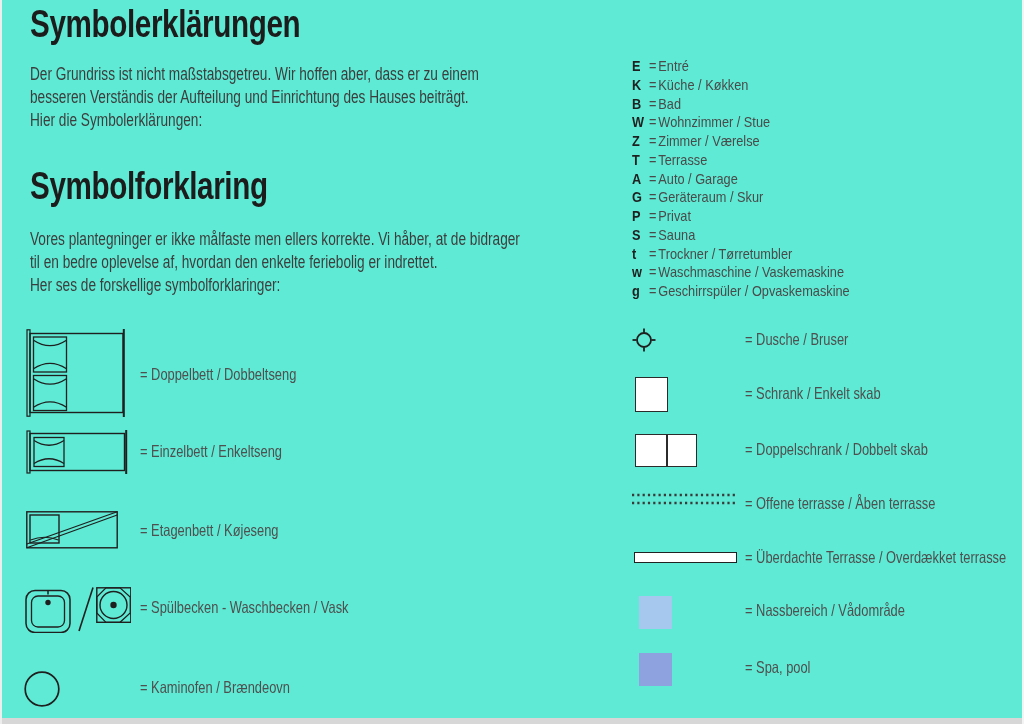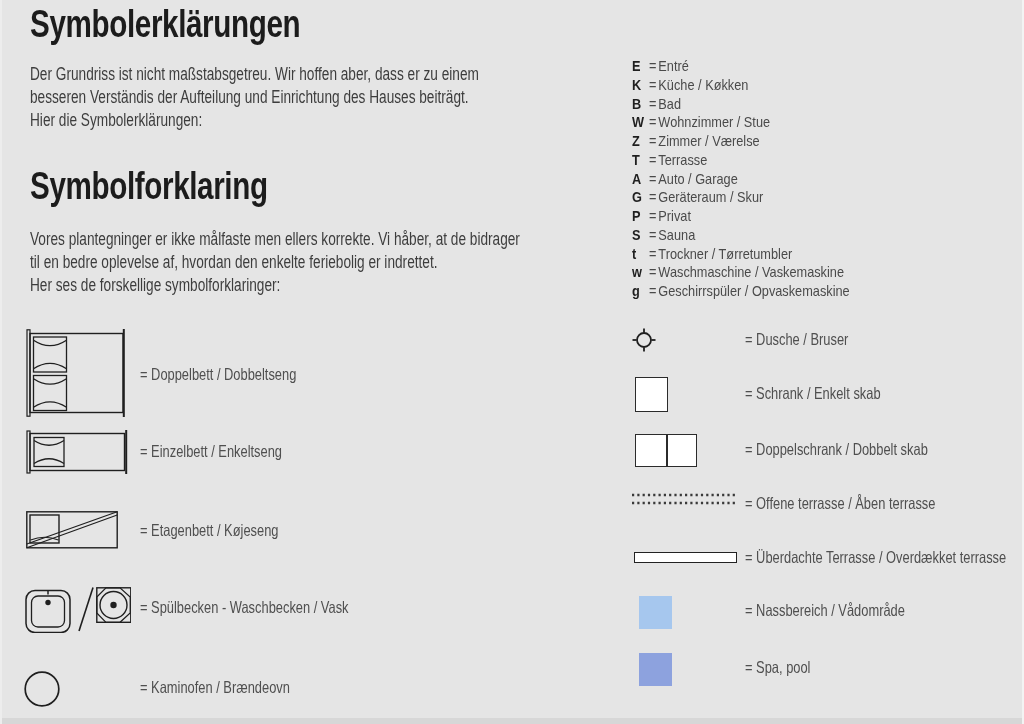--- a/index.html
+++ b/index.html
@@ -1,17 +1,17 @@
 <!DOCTYPE html>
 <html><head>
 <meta charset="utf-8">
 <style>
   html,body { margin:0; padding:0; background:#ffffff; }
   .page {
-    position:relative; width:1024px; height:724px; background:#e5e5e5;
+    position:relative; width:1024px; height:724px; background:#5eead4;
     font-family:"Liberation Sans", sans-serif; overflow:hidden;
     color:#3d3d3d;
   }
   .edge-bottom { position:absolute; left:0; right:0; bottom:0; height:6px; background:#d7d7d7; }
   .edge-left   { position:absolute; left:0; top:0; bottom:0; width:2px; background:#ededed; }
   .edge-right  { position:absolute; right:0; top:0; bottom:0; width:2px; background:#f3f3f3; }
 
   .title {
     position:absolute; font-size:39px; font-weight:bold; color:#1c1c1c;
     line-height:46px; letter-spacing:-0.5px; white-space:nowrap;

